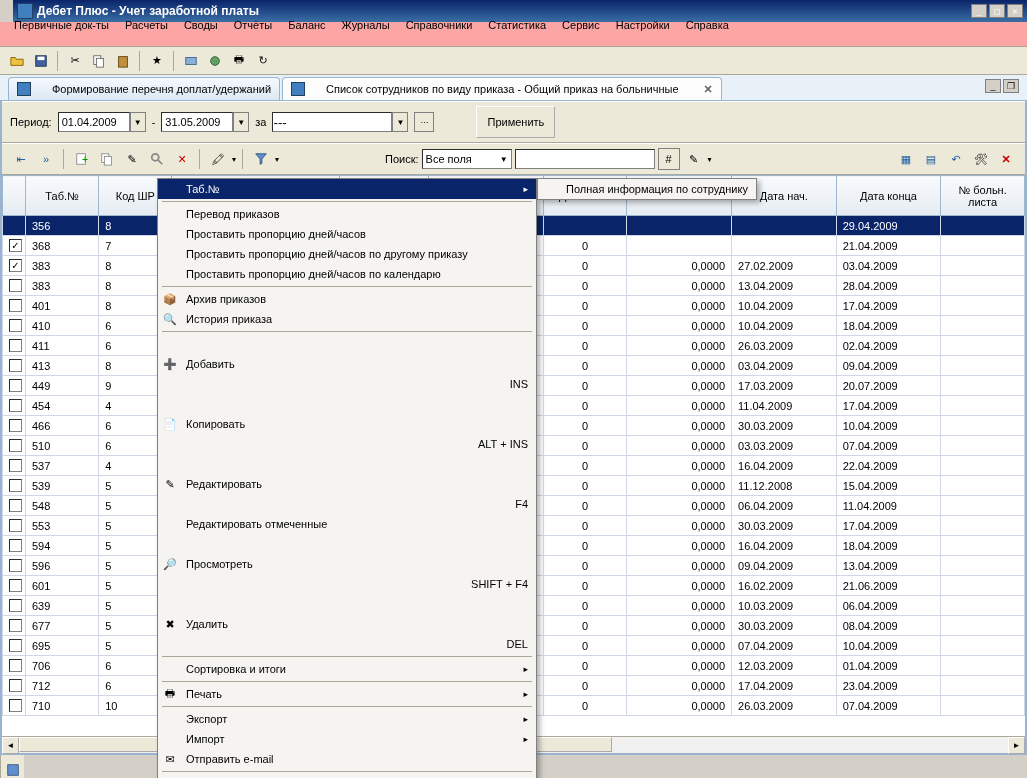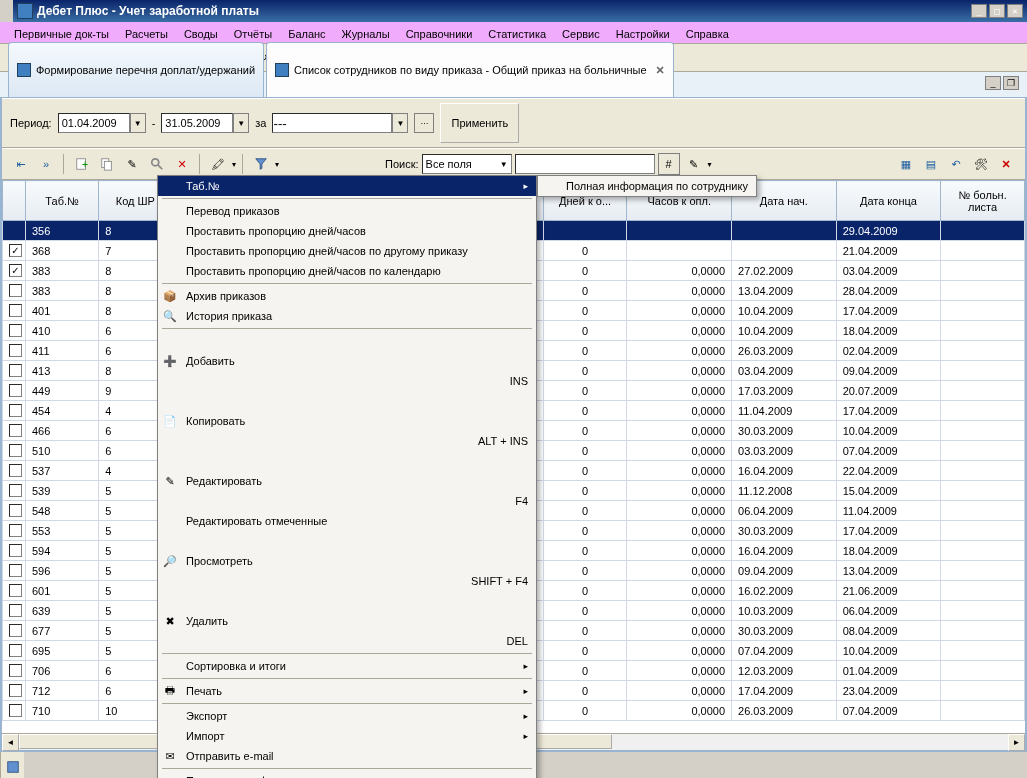--- a/index.html
+++ b/index.html
@@ -2,44 +2,44 @@
 <html><head>
 <meta charset="utf-8">
 <style>
 * { box-sizing: border-box; margin: 0; padding: 0; }
 body { font-family: Tahoma, Arial, sans-serif; font-size: 11px; background: #d4d0c8; overflow: hidden; width: 1027px; height: 778px; position: relative; }
 .titlebar { background: linear-gradient(to bottom, #0a246a 0%, #3a6ea5 100%); height: 22px; display: flex; align-items: center; color: white; padding: 0 4px; margin-left: 13px; }
 .titlebar-icon { width: 16px; height: 16px; background: #4080c0; margin-right: 4px; border: 1px solid #204060; }
 .titlebar-text { flex: 1; font-weight: bold; font-size: 12px; }
 .win-btns { display: flex; gap: 2px; }
 .win-btn { width: 16px; height: 14px; background: #d4d0c8; border: 1px solid #808080; display: flex; align-items: center; justify-content: center; font-size: 9px; font-family: Marlett, monospace; cursor: default; }
-.menubar { background: #f0abfc; height: 22px; display: flex; align-items: flex-start; padding: 3px 6px; border-bottom: 1px solid #aca899; }
+.menubar { background: #fca5a5; height: 22px; display: flex; align-items: flex-end; padding: 12px 6px; border-bottom: 1px solid #aca899; }
 .menu-item { padding: 3px 8px; cursor: default; }
 .toolbar { background: #ece9d8; height: 28px; display: flex; align-items: center; padding: 2px 6px; border-bottom: 1px solid #aca899; gap: 2px; }
 .tb-btn { width: 22px; height: 22px; display: flex; align-items: center; justify-content: center; cursor: default; border: 1px solid transparent; }
 .tb-sep { width: 2px; height: 20px; border-left: 1px solid #aca899; margin: 0 3px; }
 .tabs-row { background: #e8f0f8; height: 26px; display: flex; align-items: flex-end; padding: 0 8px; gap: 2px; border-bottom: 1px solid #99b4d1; position: relative; }
-.tab { background: linear-gradient(to bottom, #f5f9fd, #dce8f4); border: 1px solid #99b4d1; border-bottom: none; border-radius: 4px 4px 0 0; padding: 20px 8px; display: flex; align-items: center; gap: 5px; font-size: 11px; cursor: default; }
+.tab { background: linear-gradient(to bottom, #f5f9fd, #dce8f4); border: 1px solid #99b4d1; border-bottom: none; border-radius: 4px 4px 0 0; padding: 4px 8px; display: flex; align-items: center; gap: 21px; font-size: 11px; cursor: default; }
 .tab.active { background: #fdfdfd; }
 .tab-icon { width: 14px; height: 14px; background: #4080c0; border: 1px solid #204060; }
 .tab-close { color: #666; font-weight: bold; margin-left: 4px; }
 .tab-min-controls { position: absolute; right: 8px; top: 4px; display: flex; gap: 2px; }
 .tab-min-btn { width: 16px; height: 14px; background: #d4d0c8; border: 1px solid #808080; display: flex; align-items: center; justify-content: center; font-size: 9px; }
 .content-area { display: flex; height: calc(100% - 98px); flex-direction: column; }
 .left-gutter { width: 24px; background: #ece9d8; border-right: 1px solid #aca899; }
 .right-gutter { width: 24px; background: #ece9d8; border-left: 1px solid #aca899; display:flex; flex-direction:column; align-items:center; padding-top:4px; gap:4px;}
 .main { flex: 1; background: #d4d0c8; display: flex; flex-direction: column; position: relative; border:2px solid #99b4d1; border-top:none; }
 .period-bar { background: #ece9d8; padding: 4px 8px; display: flex; align-items: center; gap: 6px; border-bottom: 1px solid #aca899; border-top:1px solid #fff; }
 .period-bar label { font-size: 11px; }
 .date-input { display: flex; align-items: center; }
 .date-input input { width: 72px; height: 20px; border: 1px inset #808080; padding: 0 3px; font-size: 11px; }
 .date-drop { width: 16px; height: 20px; background: #ece9d8; border: 1px solid #808080; display: flex; align-items: center; justify-content: center; font-size: 8px; }
 .wide-combo { display: flex; }
 .wide-combo input { width: 120px; height: 20px; border: 1px inset #808080; background: white; }
-.btn { height: 40px; padding: 0 10px; background: #ece9d8; border: 1px outset #fff; font-size: 11px; cursor: default; }
+.btn { height: 32px; padding: 0 10px; background: #ece9d8; border: 1px outset #fff; font-size: 11px; cursor: default; margin-left: 36px; }
 .table-toolbar { background: #ece9d8; padding: 4px 8px; display: flex; align-items: center; gap: 3px; border-bottom: 1px solid #aca899; border-top:1px solid #fff; }
 .search-box { height: 20px; width: 140px; border: 1px inset #808080; background: white; }
 .combo-box { height: 20px; border: 1px inset #808080; background: white; display: flex; align-items: center; padding: 0 3px; font-size: 11px; }
 .combo-box .arrow { margin-left: auto; font-size: 8px; padding-left: 8px; }
 .table-wrap { flex: 1; overflow: auto; background: white; position: relative; }
 table { border-collapse: collapse; width: 100%; table-layout: fixed; }
 th { background: linear-gradient(to bottom, #f8fafc, #e6ecf2); border: 1px solid #9eb6ce; padding: 6px 4px; font-weight: normal; font-size: 11px; text-align: center; height: 40px; }
 td { border: 1px solid #d0d7e5; padding: 2px 6px; font-size: 11px; height: 20px; white-space: nowrap; overflow: hidden; }
 tr.selected td { background: #0a246a; color: white; }
 .chk-cell { width: 20px; text-align: center; }

